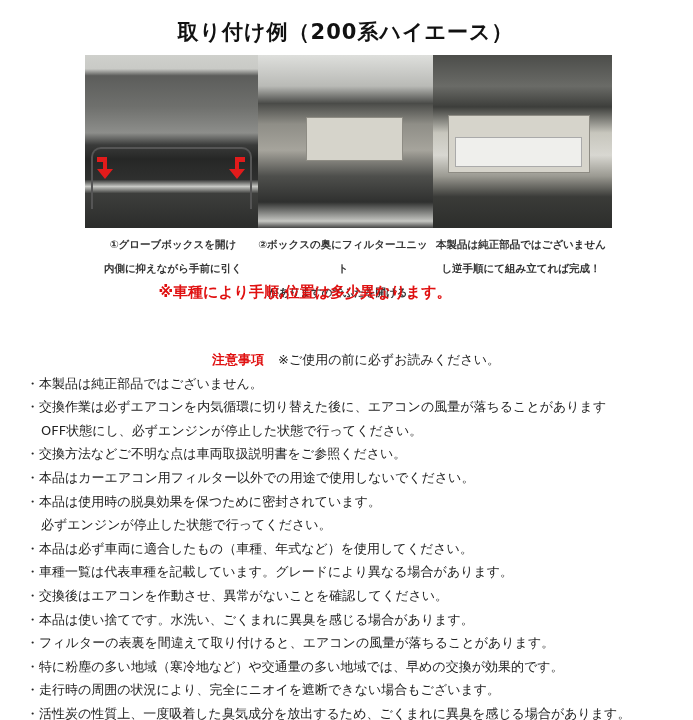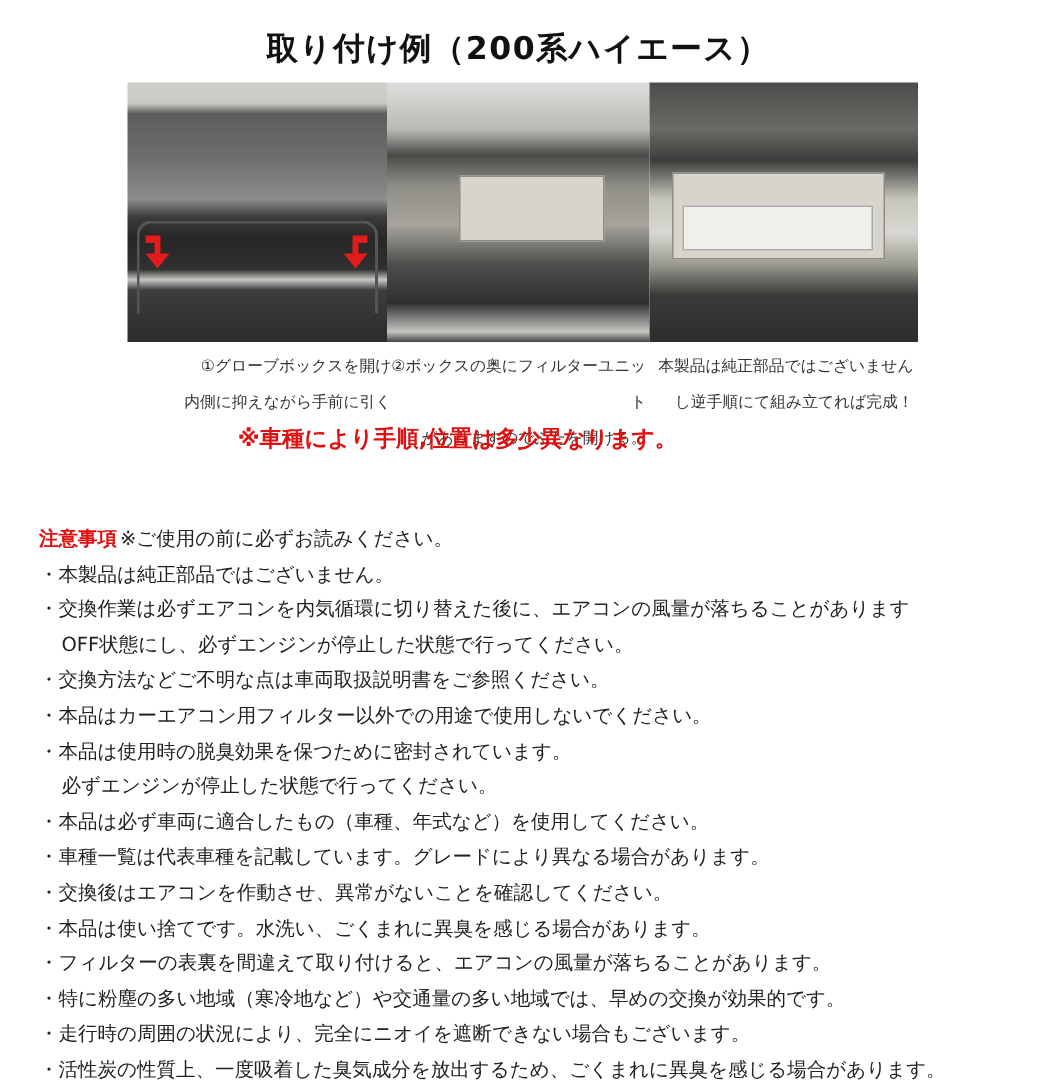--- a/index.html
+++ b/index.html
@@ -10,25 +10,25 @@
   .photos { position:absolute; left:85px; top:55px; width:527px; height:173px; display:flex; }
   .photo { position:relative; height:100%; overflow:hidden; }
   .p1 { width:173px; background:linear-gradient(180deg,#cfd0cc 0%,#c9cac6 8%,#5c5d5b 12%,#6f706d 30%,#8d8e8b 45%,#3a3b3a 52%,#262726 60%,#2f302f 72%,#c8c9c5 76%,#3d3e3c 80%,#2b2c2b 100%); }
   .p2 { width:175px; background:linear-gradient(180deg,#dedfdc 0%,#b9bab6 18%,#4a4b48 28%,#8f8e87 40%,#a6a49c 55%,#4e4f4c 70%,#2f302f 85%,#c5c6c2 96%,#444 100%); }
   .p3 { width:179px; background:linear-gradient(180deg,#4c4d4a 0%,#6a6b67 18%,#3d3e3b 30%,#c7c6bd 45%,#d8d7d1 58%,#9b9a92 70%,#3a3b38 82%,#2c2d2b 100%); }
   .unit { position:absolute; background:#d6d4cb; border:1px solid #8e8c84; }
   .filter { position:absolute; background:#efefec; border:1px solid #aaa; }
   .arrow { position:absolute; width:22px; height:26px; }
   .glovebox-edge { position:absolute; left:6px; right:6px; top:92px; height:60px; border:2px solid #555; border-radius:10px 10px 0 0; border-bottom:none; }
   .captions { position:absolute; left:85px; top:232px; width:527px; }
-  .cap-col { position:absolute; top:0; width:176px; text-align:right; font-size:10.5px; font-weight:normal; color:#333; line-height:24px; }
+  .cap-col { position:absolute; top:0; width:176px; text-align:center; font-size:10.5px; font-weight:bold; color:#333; line-height:24px; }
   .notice { position:absolute; left:0; top:283px; width:610px; text-align:center;
             font-size:15px; font-weight:bold; color:#e01010; }
   .caution { position:absolute; left:26px; top:348px; width:660px; font-size:13px; line-height:23.6px; color:#222; }
-  .caution-head { display:flex; gap:2px; }
+  .caution-head { display:flex; gap:14px;justify-content:center; }
   .caution-label { color:#e01010; font-weight:bold; }
   .item { white-space:nowrap; }
   .cont { padding-left:15px; white-space:nowrap; }
 </style>
 </head>
 <body>
 
 <div class="title">取り付け例（200系ハイエース）</div>
 
 <div class="photos">

